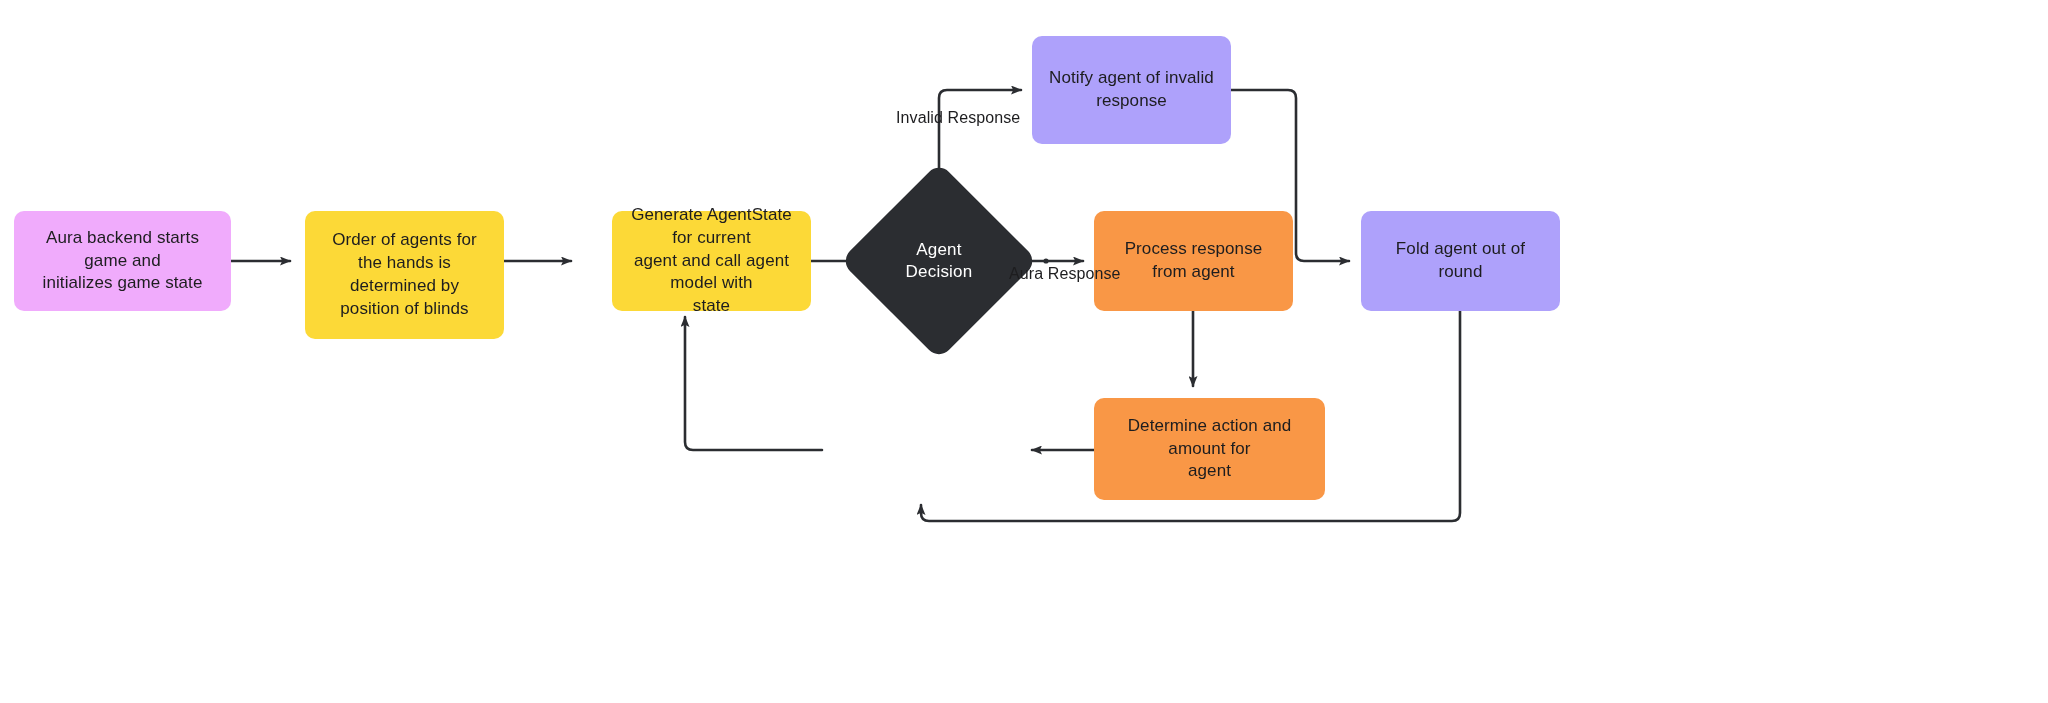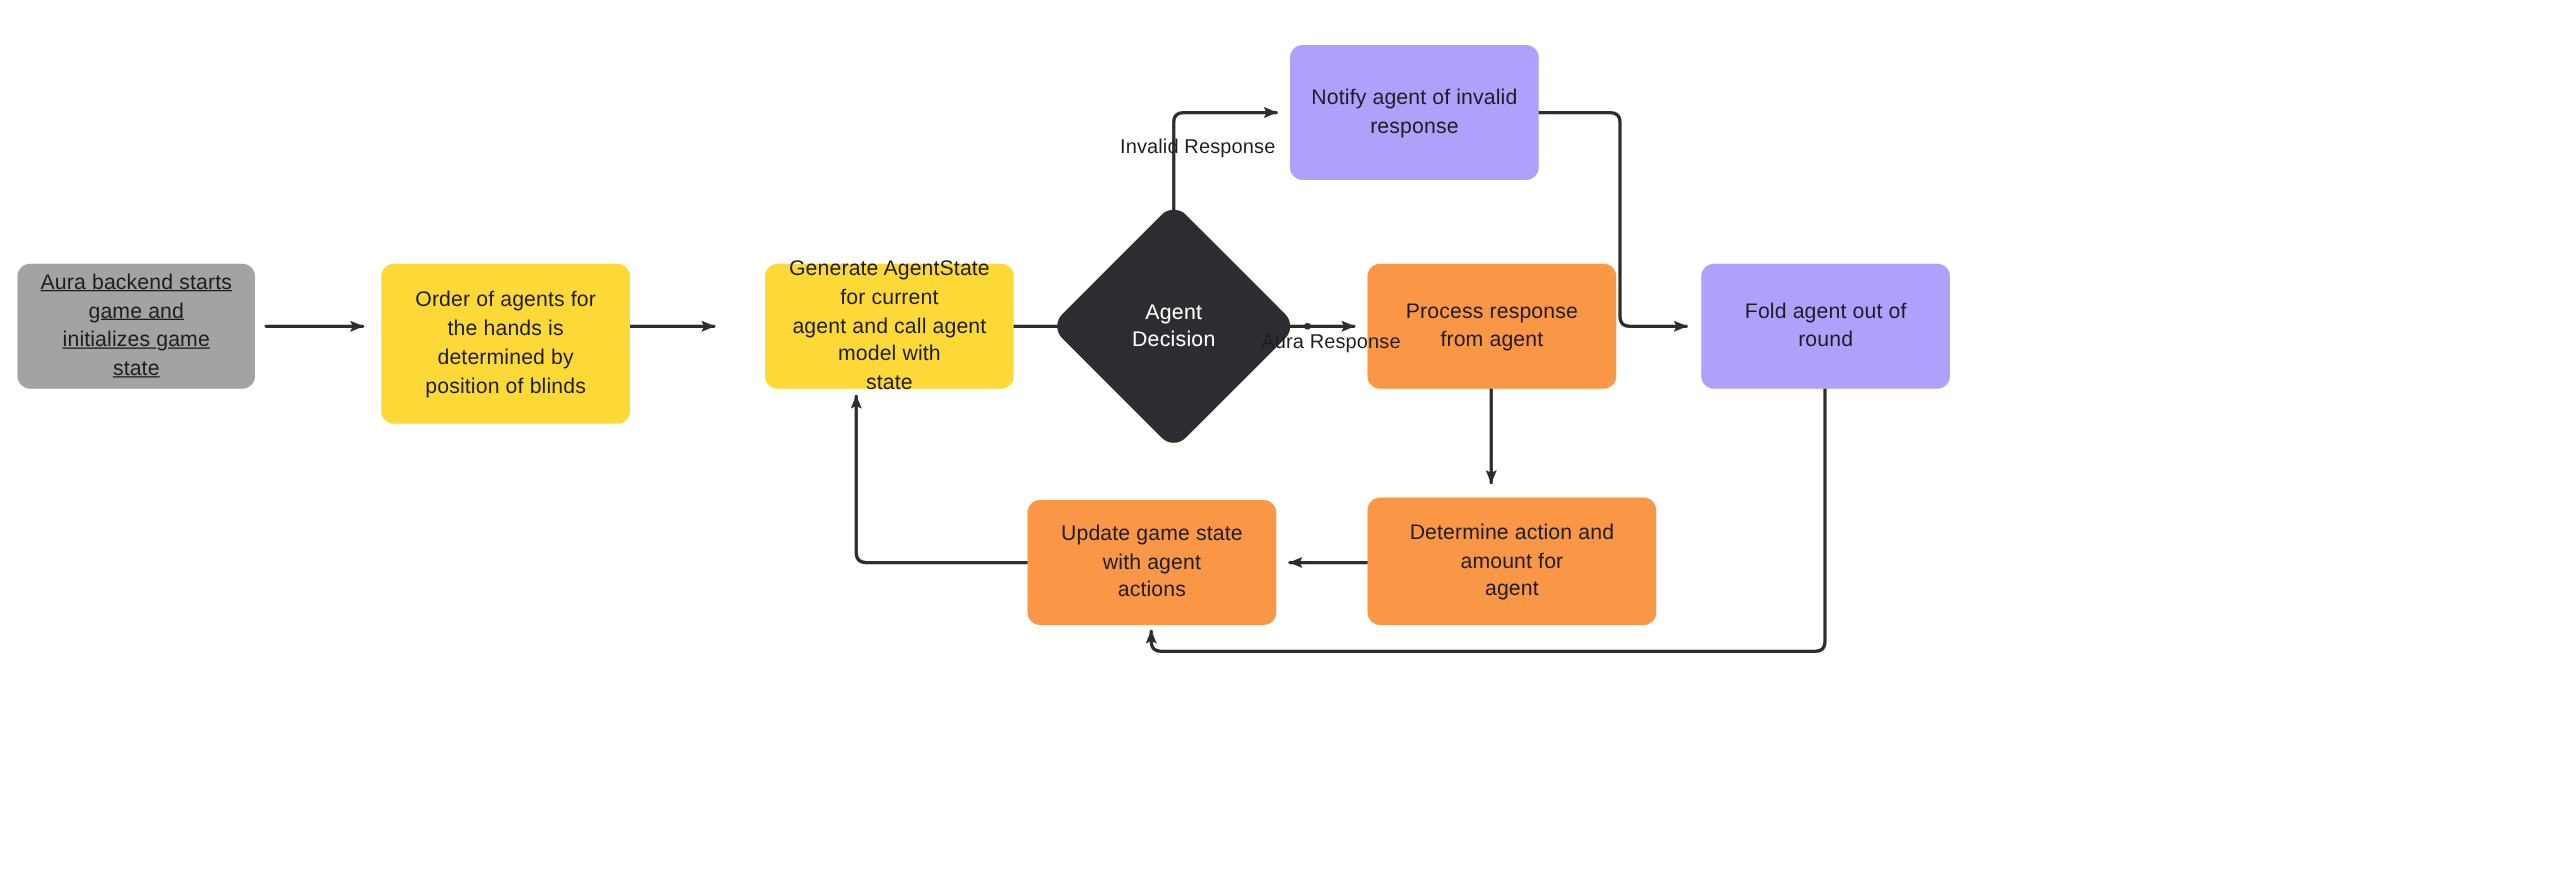--- a/index.html
+++ b/index.html
@@ -46,21 +46,21 @@
       <path d="M1193,311 L1193,386" marker-end="url(#ah)"></path>
 
       <path d="M1094,450 L1032,450" marker-end="url(#ah)"></path>
 
       <path d="M822,450 L693,450 Q685,450 685,442 L685,317" marker-end="url(#ah)"></path>
 
       <path d="M1460,311 L1460,513 Q1460,521 1452,521 L929,521 Q921,521 921,513 L921,505" marker-end="url(#ah)"></path>
     </g>
   </svg>
 
-  <div class="node" style="left:14px;top:211px;width:190px;height:100px;background:#a3a3a3;text-decoration:underline;">
+  <div class="node" style="left:14px;top:211px;width:217px;height:100px;background:#f0abfc;">
     <span class="txt">Aura backend starts game and
 initializes game state</span>
   </div>
 
   <div class="node" style="left:305px;top:211px;width:199px;height:128px;background:#fcd937;">
     <span class="txt">Order of agents for the hands is
 determined by position of blinds</span>
   </div>
 
   <div class="node" style="left:586px;top:211px;width:199px;height:100px;background:#fcd937;margin-left:26px;">
@@ -85,22 +85,18 @@
 
   <div class="node" style="left:1361px;top:211px;width:199px;height:100px;background:#aea1fb;padding-left:16px;">
     <span class="txt">Fold agent out of round</span>
   </div>
 
   <div class="node" style="left:1094px;top:398px;width:231px;height:102px;background:#f99746;">
     <span class="txt">Determine action and amount for
 agent</span>
   </div>
 
-  <div class="node" style="left:822px;top:400px;width:199px;height:100px;background:#f99746;">
-    <span class="txt">Update game state with agent
-actions</span>
-  </div>
 
   <span class="edge-label" style="left:896px;top:109px;">Invalid Response</span>
 
   <span class="edge-label" style="left:1009px;top:265px;">Aura Response</span>
 
 </div>
 
 </body></html>

